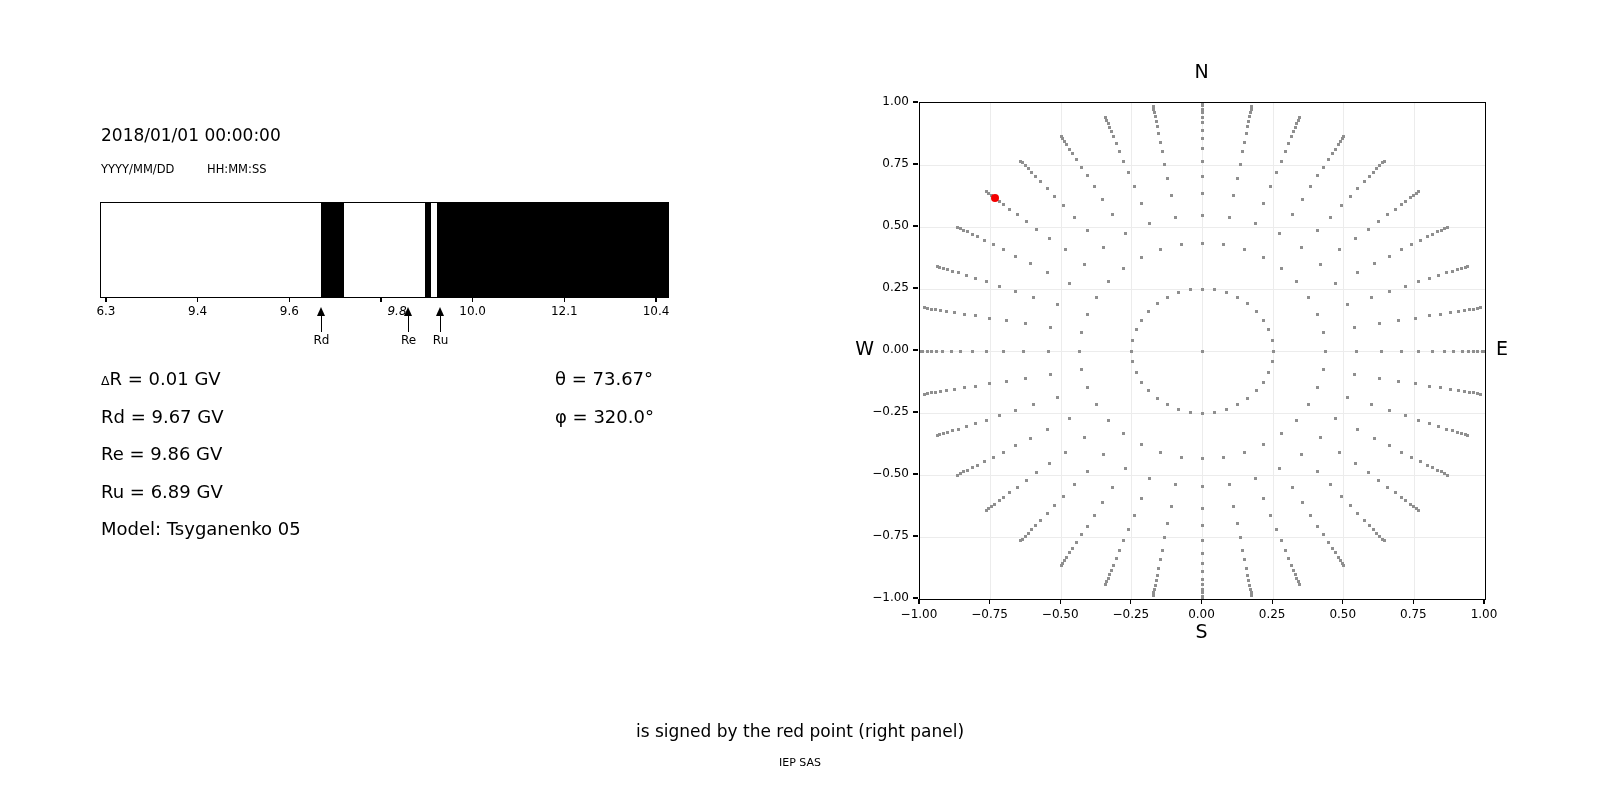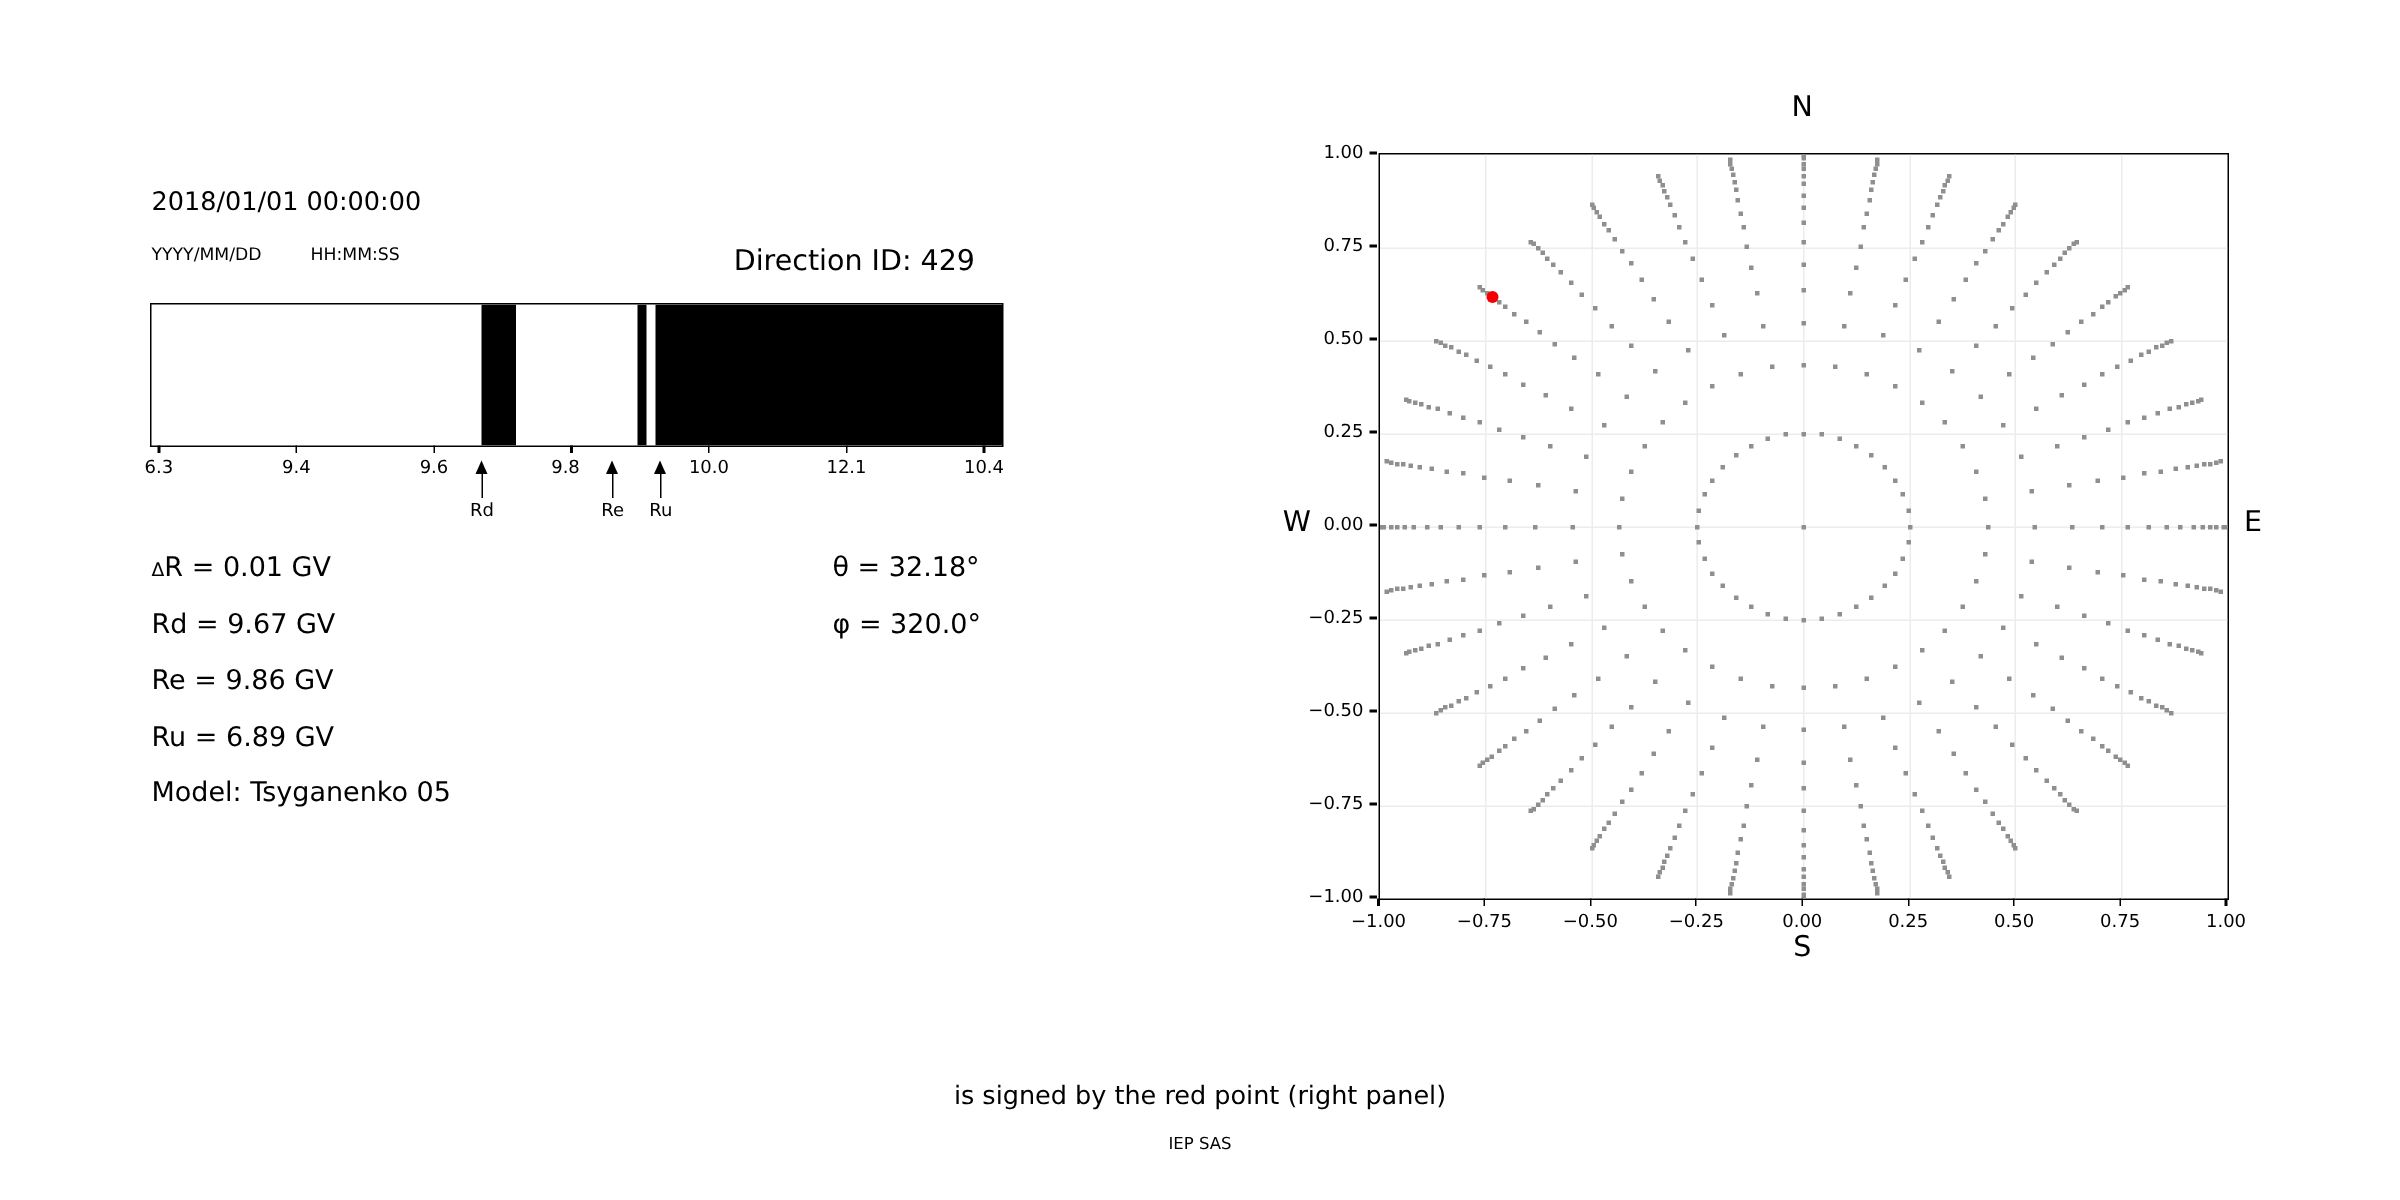--- a/index.html
+++ b/index.html
@@ -33,34 +33,33 @@
   .credit{left:0;width:1600px;text-align:center;font-size:11px;}
 </style>
 </head>
 <body>
 
 <div id="fig">
 
   <div class="abs ts">2018/01/01 00:00:00</div>
   <div class="abs datefmt">YYYY/MM/DD</div>
   <div class="abs timefmt">HH:MM:SS</div>
-  <div class="abs dirid">Direction ID: 429</div>
 
   <div id="pbox" class="abs">
       <div class="band" style="position: absolute; left: 38.8844%; width: 4.04204%; background: rgb(0, 0, 0);"></div>
       <div class="band" style="position: absolute; left: 57.0736%; width: 1.05093%; background: rgb(0, 0, 0);"></div>
       <div class="band" style="position: absolute; left: 59.3371%; width: 40.6629%; background: rgb(0, 0, 0);"></div>
     </div>
 
   <div class="abs stat" style="top:368px;"><span class="small-delta">Δ</span><span>R = 0.01 GV</span></div>
   <div class="abs stat" style="top:406px;">Rd = 9.67 GV</div>
   <div class="abs stat" style="top:443px;">Re = 9.86 GV</div>
   <div class="abs stat" style="top:481px;">Ru = 6.89 GV</div>
   <div class="abs stat" style="top:518px;">Model: Tsyganenko 05</div>
-  <div class="abs angle" style="top:368px;">θ = 32.18°</div>
+  <div class="abs angle" style="top:368px;">θ = 73.67°</div>
   <div class="abs angle" style="top:406px;">φ = 320.0°</div>
 
   <div class="abs compassNS" style="top:60px;">N</div>
   <div class="abs compassNS" style="top:620px;">S</div>
   <div class="abs compassW">W</div>
   <div class="abs compassE">E</div>
   <div id="rbox" class="abs">
       <div class="grid-v" style="position: absolute; left: 70.125px;"></div>
       <div class="grid-v" style="position: absolute; left: 140.75px;"></div>
       <div class="grid-v" style="position: absolute; left: 211.375px;"></div>
@@ -620,21 +619,21 @@
     </div>
 
   <div id="overlay" class="abs" style="left:0;top:0;width:1600px;height:800px;pointer-events:none;">
       <div class="xtick" style="position: absolute; left: 105.359px; top: 297px;"></div>
       <div class="xlab" style="position: absolute; left: 83.9588px; top: 304px;">6.3</div>
       <div class="xtick" style="position: absolute; left: 197.032px; top: 297px;"></div>
       <div class="xlab" style="position: absolute; left: 175.632px; top: 304px;">9.4</div>
       <div class="xtick" style="position: absolute; left: 288.706px; top: 297px;"></div>
       <div class="xlab" style="position: absolute; left: 267.306px; top: 304px;">9.6</div>
       <div class="xtick" style="position: absolute; left: 380.379px; top: 297px;"></div>
-      <div class="xlab" style="position: absolute; left: 355px; top: 304px;">9.8</div>
+      <div class="xlab" style="position: absolute; left: 375px; top: 304px; font-style: italic;">9.8</div>
       <div class="xtick" style="position: absolute; left: 472.052px; top: 297px;"></div>
       <div class="xlab" style="position: absolute; left: 450.652px; top: 304px;">10.0</div>
       <div class="xtick" style="position: absolute; left: 563.726px; top: 297px;"></div>
       <div class="xlab" style="position: absolute; left: 542.326px; top: 304px;">12.1</div>
       <div class="xtick" style="position: absolute; left: 655.399px; top: 297px;"></div>
       <div class="xlab" style="position: absolute; left: 633.999px; top: 304px;">10.4</div>
       <div class="arrow-head" style="position: absolute; left: 316.891px; top: 307px;"></div>
       <div class="arrow-stem" style="position: absolute; left: 320.691px; top: 315px; height: 17px;"></div>
       <div class="arrow-lab" style="position: absolute; left: 306.391px; top: 333px;">Rd</div>
       <div class="arrow-head" style="position: absolute; left: 403.981px; top: 307px;"></div>

